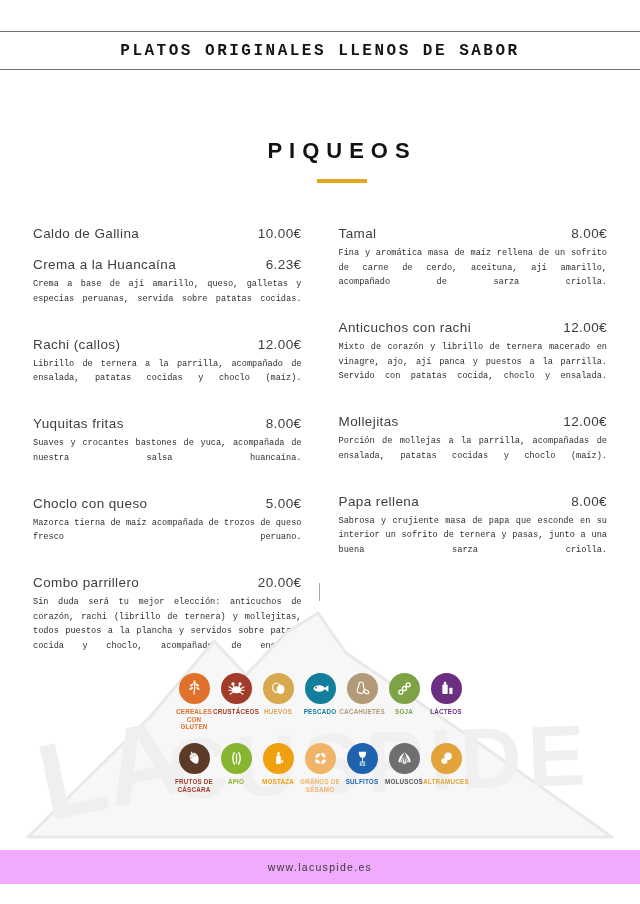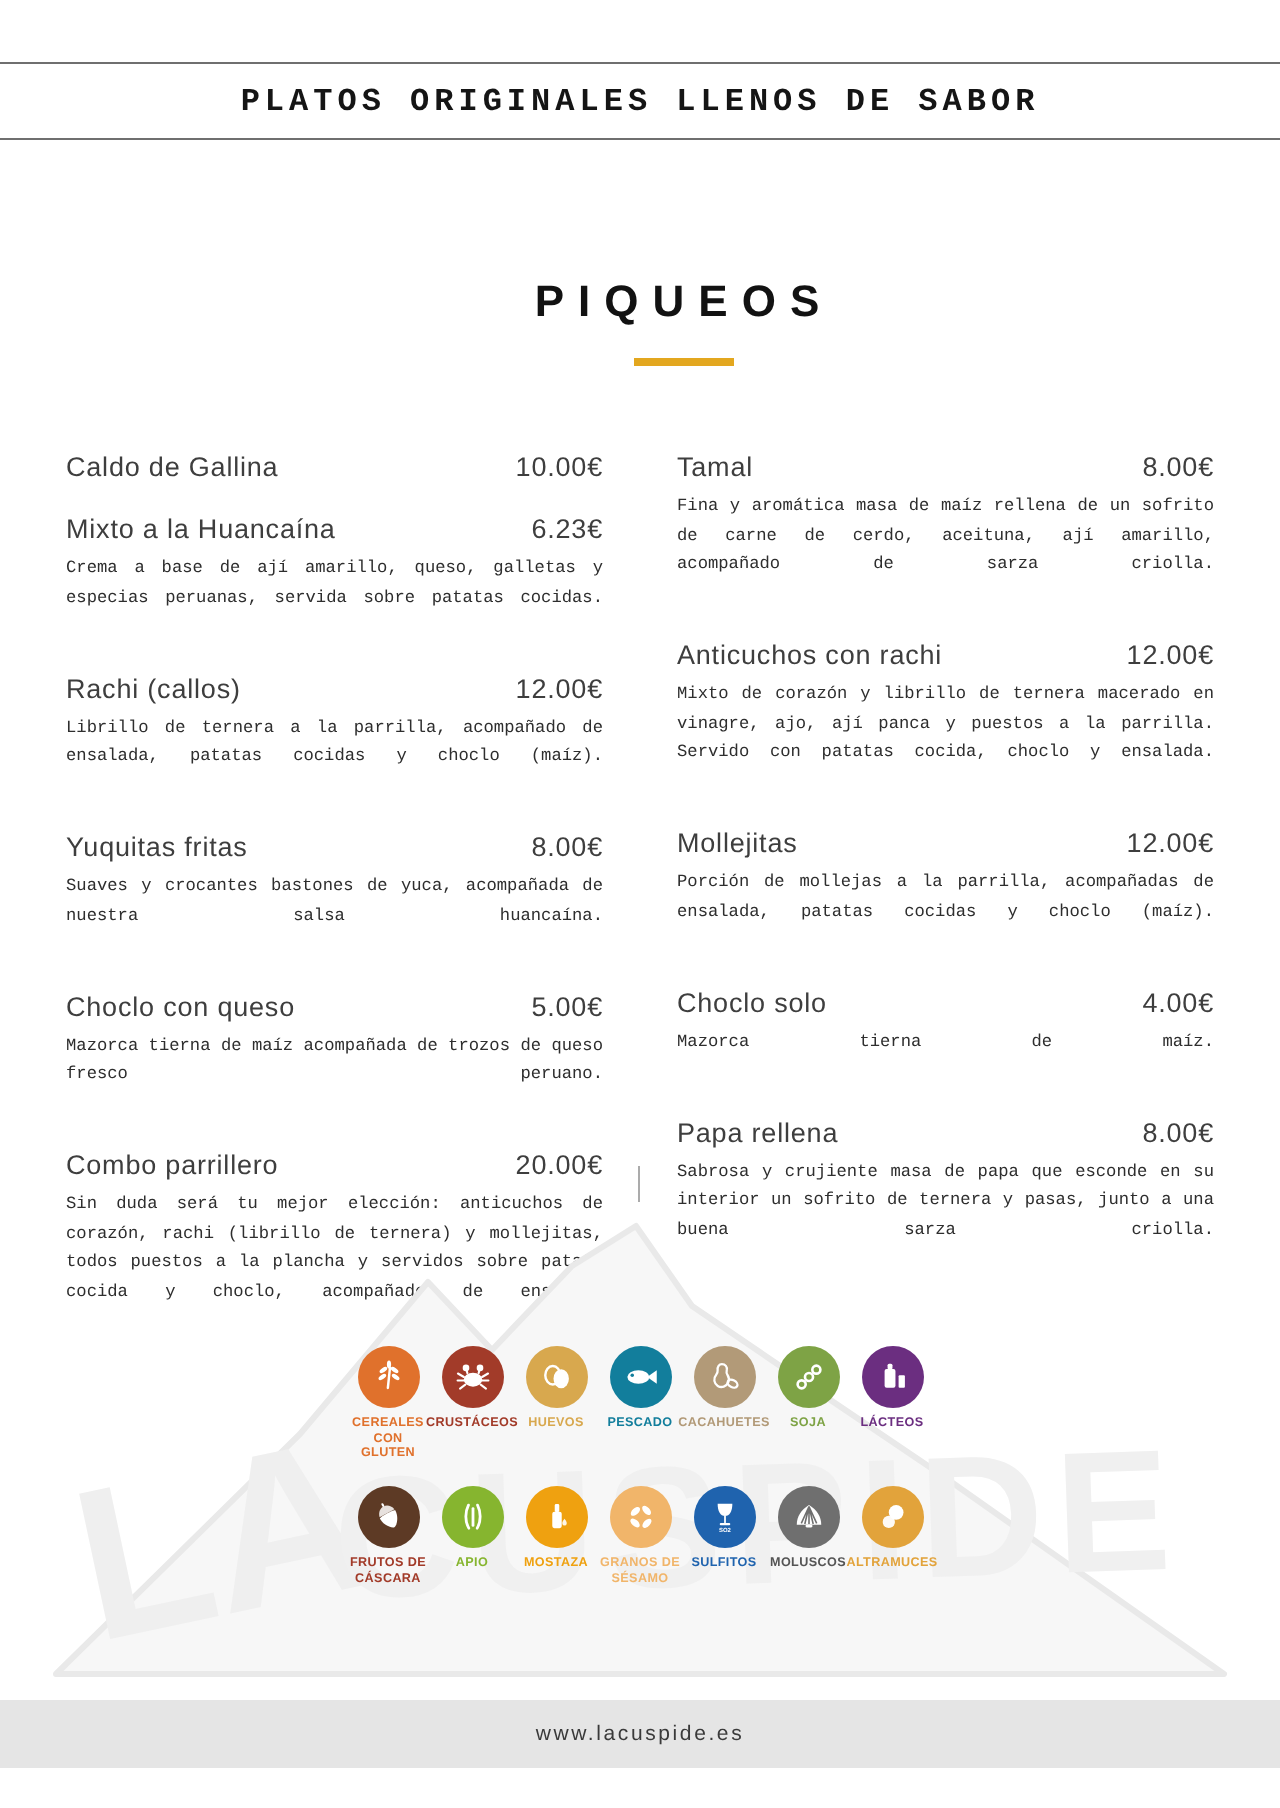--- a/index.html
+++ b/index.html
@@ -70,21 +70,21 @@
     <div class="col" id="col-left">
   <div class="menu-item">
     <div class="mi-head">
       <span class="mi-name">Caldo de Gallina</span>
       <span class="mi-price">10.00€</span>
     </div>
   </div>
 
   <div class="menu-item">
     <div class="mi-head">
-      <span class="mi-name">Mixto a la Huancaína</span>
+      <span class="mi-name">Crema a la Huancaína</span>
       <span class="mi-price">6.23€</span>
     </div>
     <p class="mi-desc">Crema a base de ají amarillo, queso, galletas y especias peruanas, servida sobre patatas cocidas.</p>
   </div>
 
   <div class="menu-item">
     <div class="mi-head">
       <span class="mi-name">Rachi (callos)</span>
       <span class="mi-price">12.00€</span>
     </div>
@@ -133,27 +133,20 @@
   </div>
 
   <div class="menu-item">
     <div class="mi-head">
       <span class="mi-name">Mollejitas</span>
       <span class="mi-price">12.00€</span>
     </div>
     <p class="mi-desc">Porción de mollejas a la parrilla, acompañadas de ensalada, patatas cocidas y choclo (maíz).</p>
   </div>
 
-  <div class="menu-item">
-    <div class="mi-head">
-      <span class="mi-name">Choclo solo</span>
-      <span class="mi-price">4.00€</span>
-    </div>
-    <p class="mi-desc">Mazorca tierna de maíz.</p>
-  </div>
 
   <div class="menu-item">
     <div class="mi-head">
       <span class="mi-name">Papa rellena</span>
       <span class="mi-price">8.00€</span>
     </div>
     <p class="mi-desc">Sabrosa y crujiente masa de papa que esconde en su interior un sofrito de ternera y pasas, junto a una buena sarza criolla.</p>
   </div>
 </div>
   </div>
@@ -353,17 +346,17 @@
                 <circle cx="13.8" cy="9.4" r="4.2"></circle>
                 <circle cx="9.6" cy="14.8" r="3.5" opacity="0.95"></circle>
               </g>
             </svg>
           </span>
     <span class="a-label" style="color: rgb(226, 163, 59);">ALTRAMUCES</span>
   </div>
 </div>
   </div>
 
-  <div class="footer" id="footer-bar" style="background: #e5e5e5;">
+  <div class="footer" id="footer-bar" style="background: #f0abfc;">
     <span class="footer-url">www.lacuspide.es</span>
   </div>
 
 </div>
 
 </body></html>

